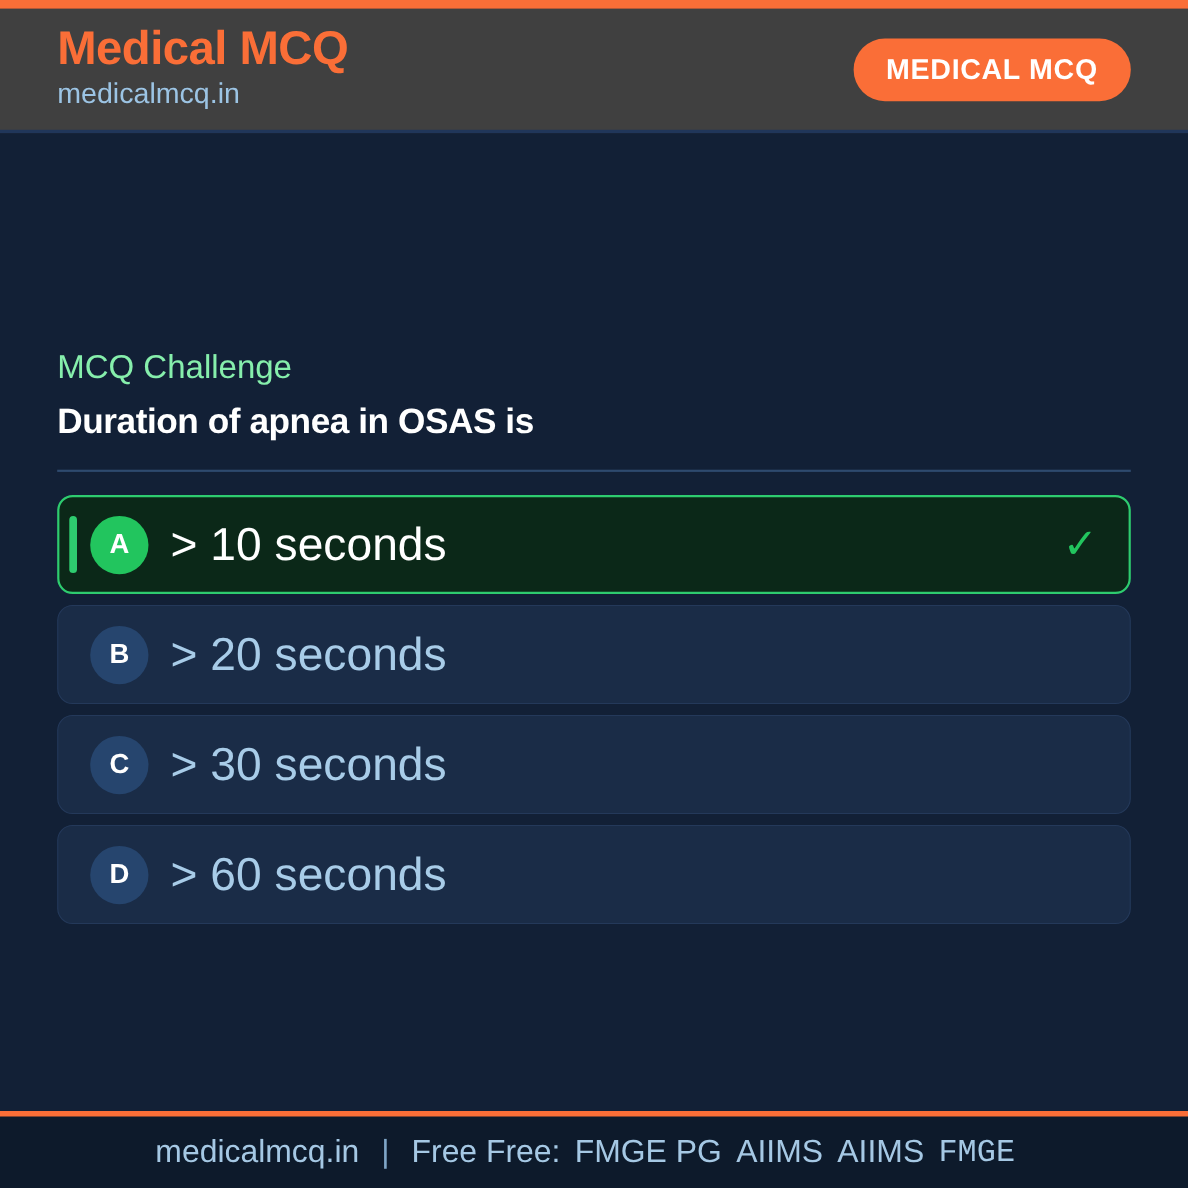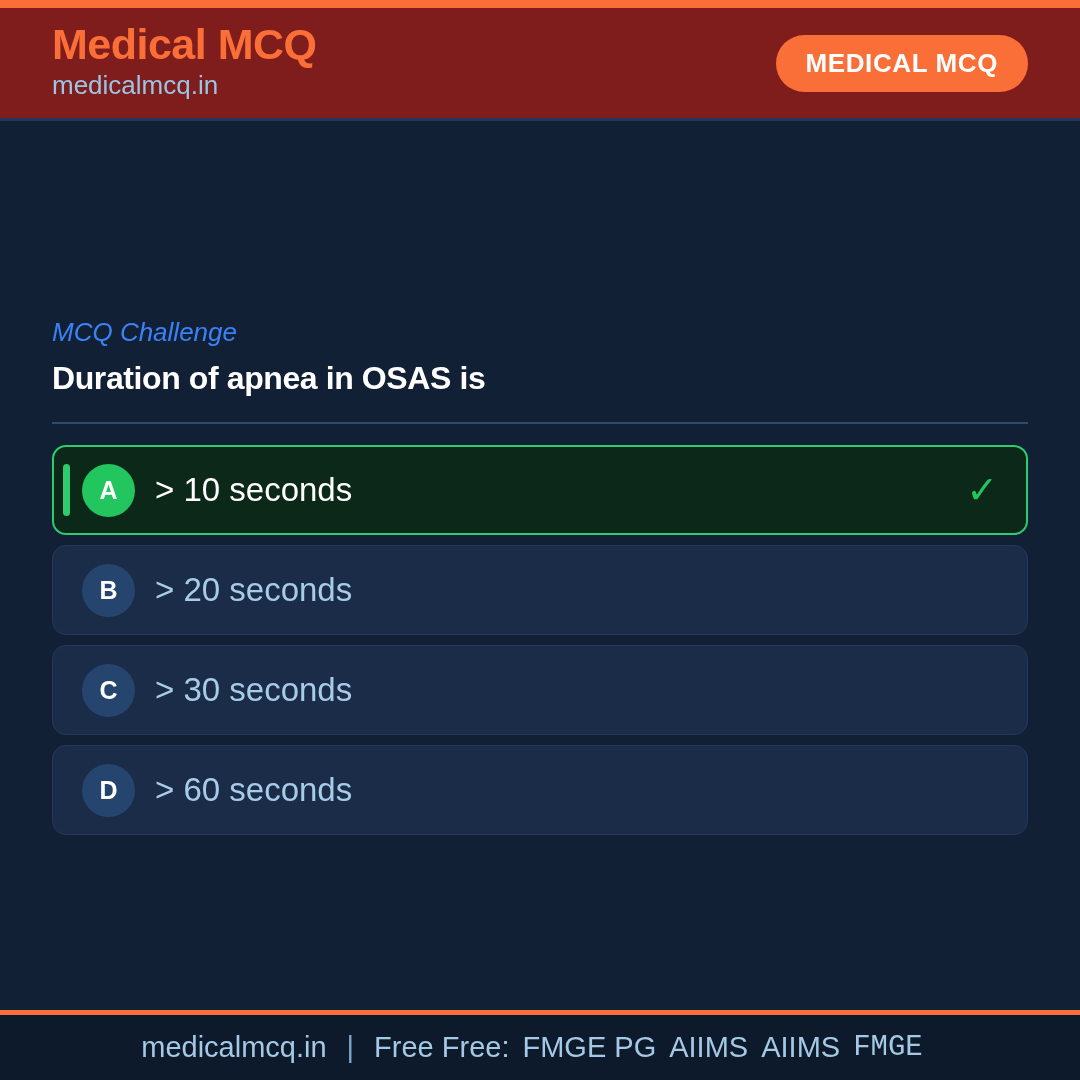--- a/index.html
+++ b/index.html
@@ -23,21 +23,21 @@
     height: 8px;
     width: 100%;
     background: #FA6E37;
     flex: 0 0 auto;
   }
 
   
   .header {
     height: 113px;
     flex: 0 0 auto;
-    background: #7f1d1d;
+    background: #404040;
     border-bottom: 3px solid #20365A;
     display: flex;
     align-items: center;
     justify-content: space-between;
     padding: 0 52px;
     position: relative;
   }
 
   .brand-block { display: flex; flex-direction: column; justify-content: center; }
 
@@ -73,25 +73,24 @@
     position: relative;
     padding: 0 52px;
     display: flex;
     flex-direction: column;
     justify-content: flex-start;
   }
 
   .question-block { margin-top: 196px; }
 
   .eyebrow {
-    font-size: 26px;
-    color: #3b82f6;
+    font-size: 30px;
+    color: #86efac;
     line-height: 1.2;
     margin-bottom: 12px;
-    font-style: italic;
   }
 
   .question-text {
     font-size: 32px;
     font-weight: bold;
     color: #FFFFFF;
     line-height: 1.16;
     letter-spacing: -0.4px;
   }
 
@@ -144,21 +143,21 @@
     font-weight: bold;
     display: flex;
     align-items: center;
     justify-content: center;
     margin-right: 20px;
   }
 
   .option.correct .badge { background: #22C55E; }
 
   .option-text {
-    font-size: 33px;
+    font-size: 42px;
     color: #A8CCE8;
     line-height: 1.1;
     flex: 1 1 auto;
     white-space: nowrap;
   }
 
   .option.correct .option-text { color: #FFFFFF; }
 
   .check-icon {
     font-size: 38px;

